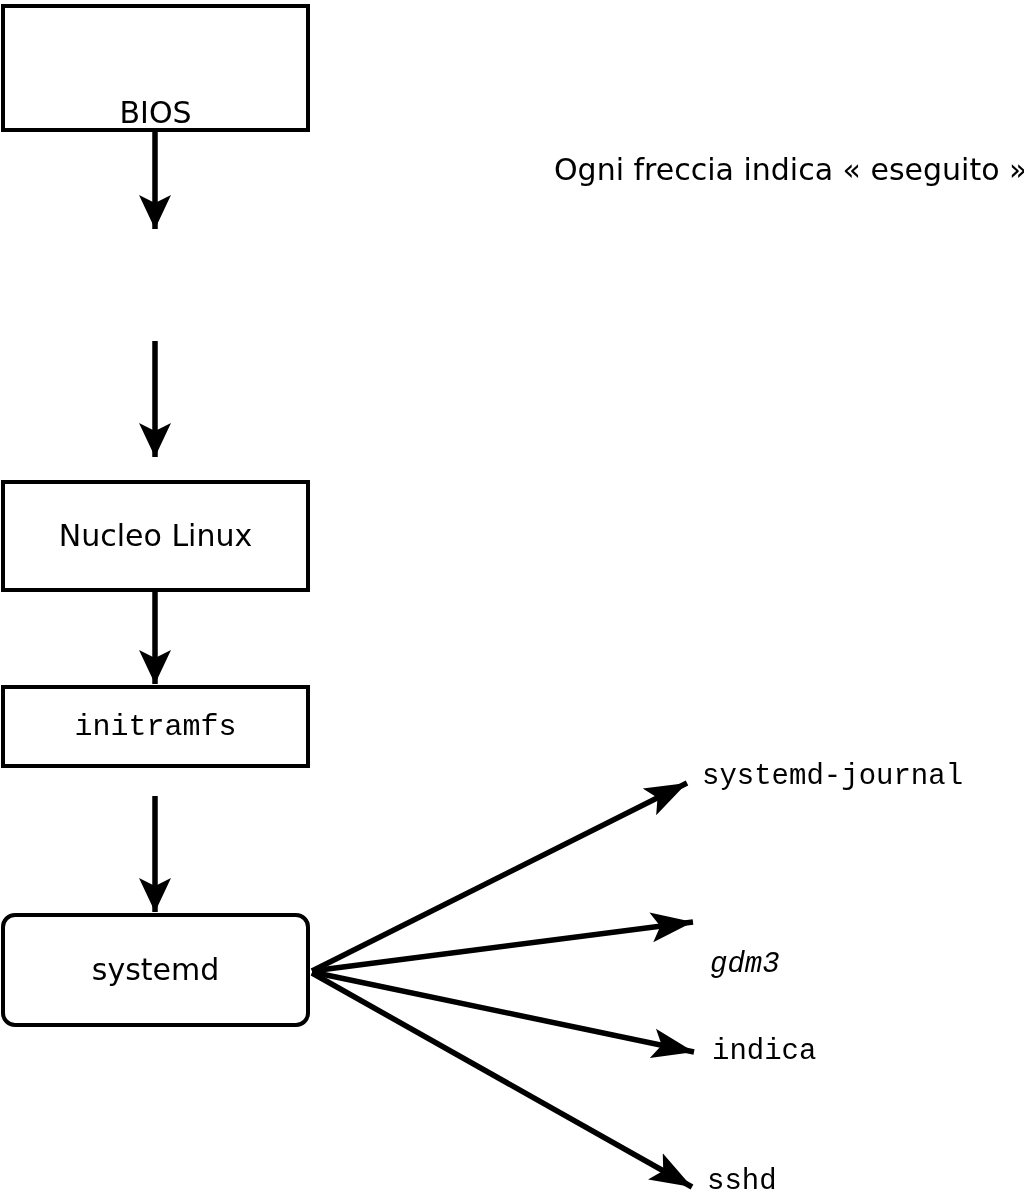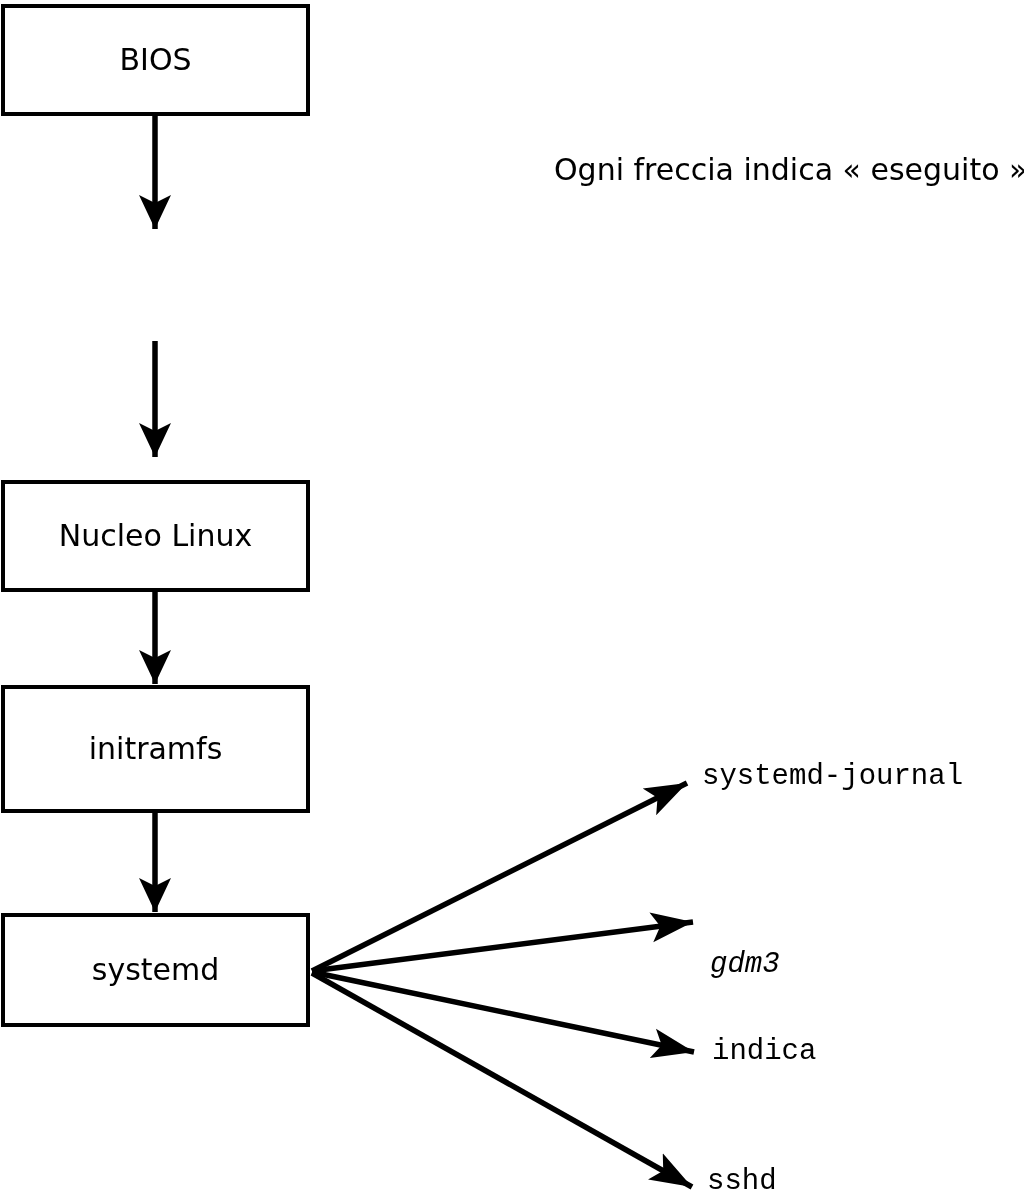--- a/index.html
+++ b/index.html
@@ -24,25 +24,25 @@
     border: 4px solid #000000;
     background: #ffffff;
     display: flex;
     align-items: center;
     justify-content: center;
     font-size: 30px;
     line-height: 1;
     color: #000000;
     z-index: 2;
   }
-  #node-bios      { top: 4px;   height: 112px; }
+  #node-bios      { top: 4px;   height: 128px; align-items: flex-end; }
   #node-bootloader{ top: 230px; height: 113px; }
   #node-kernel    { top: 458px; height: 112px; margin-top: 22px; }
-  #node-initramfs { top: 685px; height: 128px; }
-  #node-systemd   { top: 913px; height: 114px; }
+  #node-initramfs { top: 685px; height: 83px; font-family: Liberation Mono, monospace; }
+  #node-systemd   { top: 913px; height: 114px; border-radius: 14px; }
 
   #arrow-layer {
     position: absolute;
     left: 0;
     top: 0;
     width: 1024px;
     height: 1193px;
     z-index: 1;
   }
   .caption {

